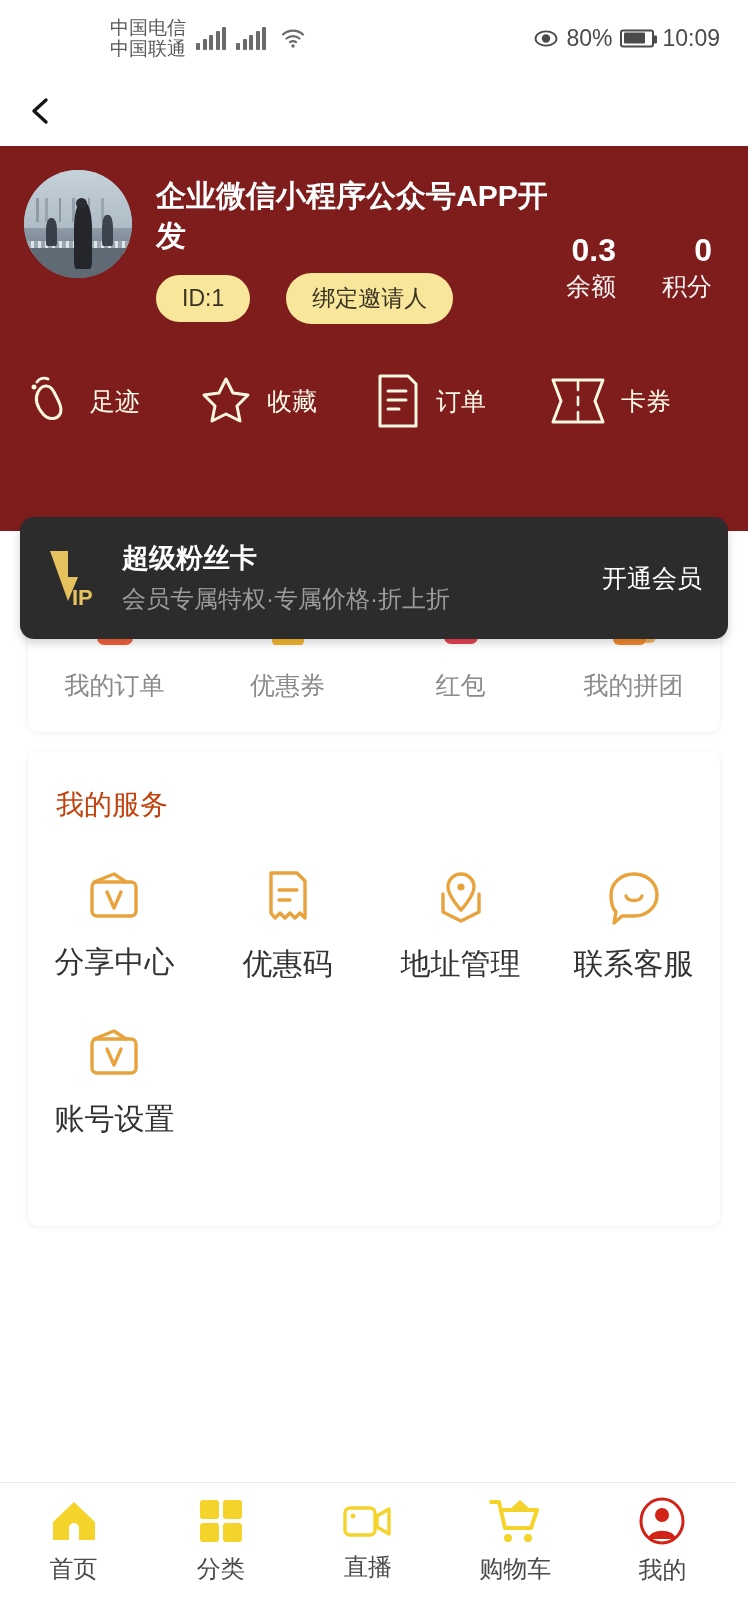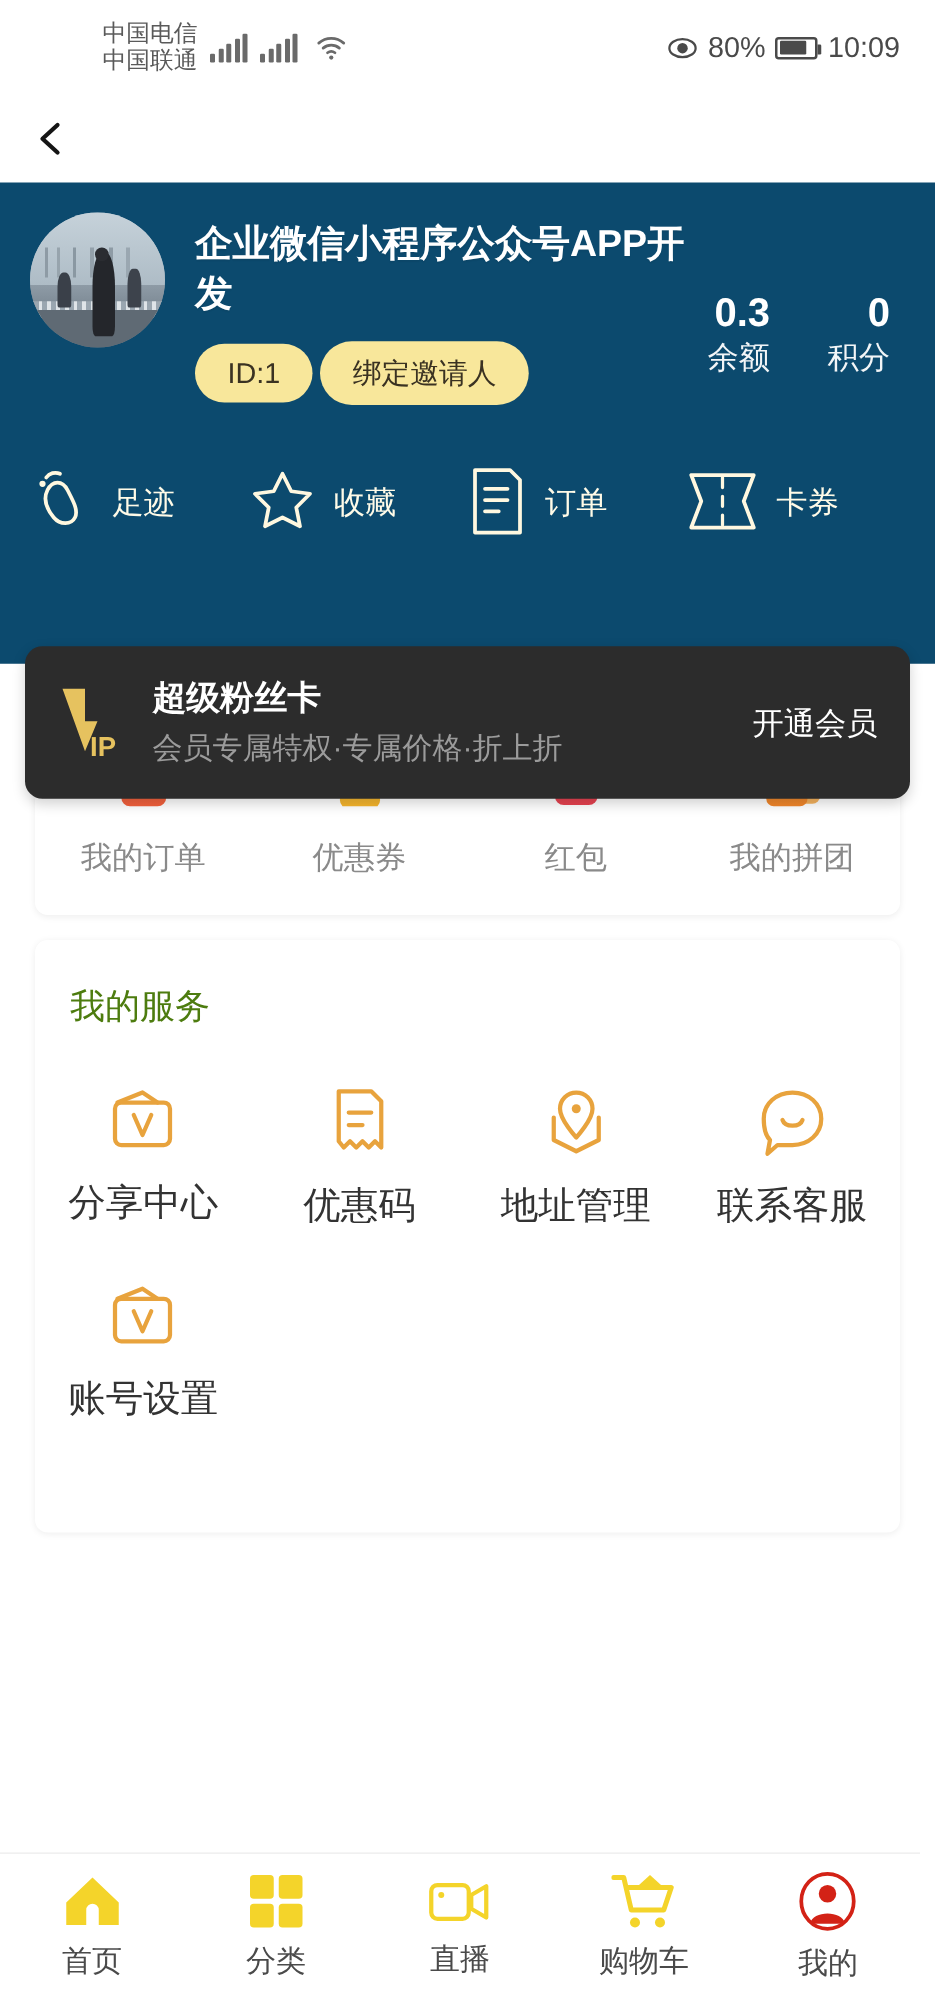--- a/index.html
+++ b/index.html
@@ -12,21 +12,21 @@
     position:relative;
   }
 
   
   .statusbar{
     height:76px; width:100%;
     display:flex; align-items:center;
     padding:0 30px;
     position:relative;
   }
-  .sb-left{ display:flex; align-items:center; gap:10px; margin-left:52px;}
+  .sb-left{ display:flex; align-items:center; gap:10px; margin-left:80px;}
   .carriers{ display:flex; flex-direction:column; line-height:1.12;
     font-size:19px; color:#5a5a5a; }
   .bars{ display:flex; align-items:flex-end; gap:2.5px; height:24px;}
   .bars i{ display:block; width:4px; background:#6a6a6a; border-radius:1px;}
   .bars i:nth-child(1){height:7px;}
   .bars i:nth-child(2){height:11px;}
   .bars i:nth-child(3){height:15px;}
   .bars i:nth-child(4){height:19px;}
   .bars i:nth-child(5){height:23px;}
   .wifi{ width:26px; height:22px; position:relative; margin-left:4px;}
@@ -41,21 +41,21 @@
   }
   .battery::after{content:"";position:absolute;right:-5px;top:4px;width:3px;height:8px;background:#4a4a4a;border-radius:0 1px 1px 0;}
   .battery b{display:block;height:100%;width:78%;background:#4a4a4a;border-radius:1px;}
 
   
   .topbar{ height:70px; display:flex; align-items:center; padding-left:26px;}
   .back-chevron{ width:30px;height:30px; cursor:pointer;}
 
   
   .header{
-    background:#0c4a6e;
+    background:#7f1d1d;
     padding:24px 24px 40px 24px;
     position:relative;
     min-height:385px;
   }
   .profile-row{ display:flex; align-items:flex-start; gap:24px; }
   .avatar{
     width:108px;height:108px;border-radius:50%;
     flex:0 0 108px;
     overflow:hidden; position:relative;
     background:linear-gradient(#b9c6cf 0%, #9fb0bb 42%, #7d8d98 60%, #6f7c86 100%);
@@ -71,21 +71,21 @@
   .avatar .head{position:absolute;left:48.5%;top:26%;width:10%;height:10%;background:#2a2c31;border-radius:50%;}
   .avatar .p2{position:absolute;left:20%;top:44%;width:11%;height:26%;background:#3a4049;border-radius:40% 40% 10% 10%;}
   .avatar .p3{position:absolute;left:72%;top:42%;width:10%;height:28%;background:#3d434c;border-radius:40% 40% 10% 10%;}
 
   .profile-main{ flex:1; min-width:0; padding-top:6px;}
   .uname{
     color:#ffffff; font-size:30px; font-weight:bold;
     line-height:1.32; max-width:420px;
     text-shadow:0 1px 1px rgba(0,0,0,.05);
   }
-  .badges{ display:flex; align-items:center; gap:6px; margin-top:18px;}
+  .badges{ display:flex; align-items:center; gap:36px; margin-top:18px;}
   .pill{
     background:#F8E79B; color:#3a3222;
     border-radius:26px; padding:10px 26px;
     font-size:23px; white-space:nowrap; cursor:pointer;
   }
   .stats{
     position:absolute; right:36px; top:84px;
     display:flex; gap:46px; text-align:right;
   }
   .stat .num{ color:#fff; font-size:32px; font-weight:bold; line-height:1.25;}
@@ -117,21 +117,21 @@
     background:#fff; border-radius:10px;
     box-shadow:0 1px 6px rgba(0,0,0,.07);
     margin-bottom:20px;
   }
   #entry-card{ margin-top:26px; padding:34px 0 30px 0;}
   .grid4{ display:flex;}
   .g-item{ flex:1; display:flex; flex-direction:column; align-items:center; gap:18px; cursor:pointer;}
   .g-item .lab{ font-size:25px; color:#8a8a8a;}
 
   #service-card{ padding:28px 0 46px 0;}
-  .sec-title{ font-size:28px; color:#4d7c0f; padding:6px 0 0 28px; }
+  .sec-title{ font-size:28px; color:#c2410c; padding:6px 0 0 28px; }
   .srv-grid{ display:flex; flex-wrap:wrap; margin-top:44px;}
   .srv-item{ width:25%; display:flex; flex-direction:column; align-items:center; gap:18px; margin-bottom:40px; cursor:pointer;}
   .srv-item .lab{ font-size:30px; color:#333;}
 
   
   .tabbar{
     position:absolute; left:0; right:12px; bottom:0;
     height:118px; background:#fff;
     border-top:1px solid #ececec;
     display:flex; align-items:center;

